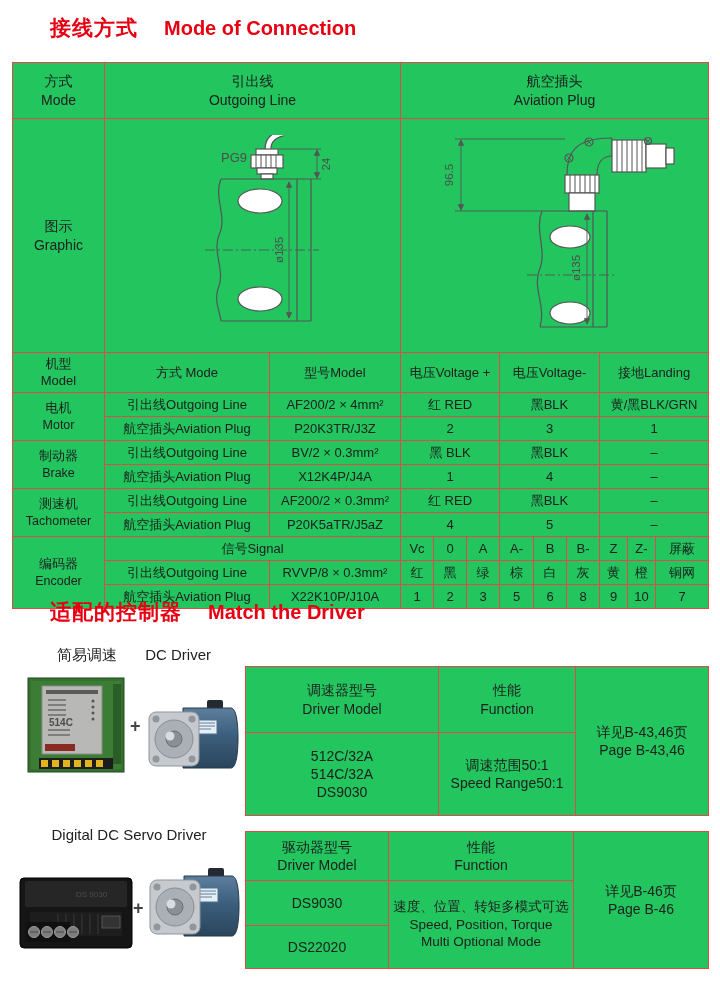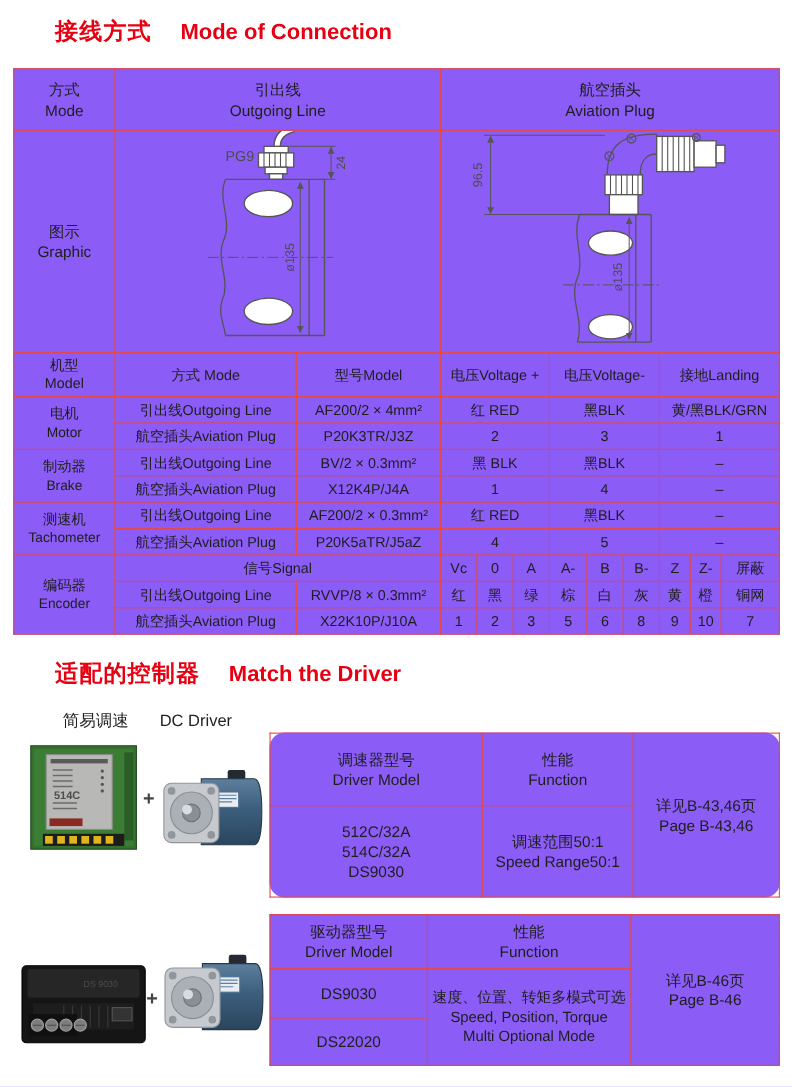--- a/index.html
+++ b/index.html
@@ -8,44 +8,44 @@
     width:720px; height:988px; position:relative; background:#fff;
     font-family:"Liberation Sans","DejaVu Sans",sans-serif; color:#1e1e1e;
     overflow:hidden;
   }
   .sec-title { position:absolute; color:#e60012; font-weight:bold; white-space:nowrap; }
   .sec-title .zh { font-size:21px; letter-spacing:1px;margin-left:36px; }
   .sec-title .en { font-size:20px; margin-left:26px; }
   #title1 { top:14px; left:14px; }
   #title2 { top:598px; left:14px; }
 
-  table { border-collapse:collapse; table-layout:fixed; position:absolute; background:#8b5cf6; }
+  table { border-collapse:collapse; table-layout:fixed; position:absolute; background:#22c55e; }
   td {
     border:1px solid #e2484c; text-align:center; vertical-align:middle;
     padding:0 2px; font-size:13px; overflow:hidden;
   }
   .two-line span { display:block; line-height:1.3; }
 
   #conn-table { left:12px; top:62px; width:696px; }
   #conn-table td.hdr { font-size:14px; }
   #conn-table td.subhdr { font-size:13px; }
   #conn-table td.grp { font-size:13px; }
   #conn-table td.grp .en { font-size:12.5px; }
   #conn-table td.small { font-size:13px; }
-  .diagram-cell { vertical-align:middle; padding:0; }
+  .diagram-cell { vertical-align:middle; padding:16px; }
   svg text { font-family:"Liberation Sans","DejaVu Sans",sans-serif; fill:#4d4d4d; }
 
   .photo { position:absolute; }
   .plus { position:absolute; font-size:18px; font-weight:bold; color:#444; }
 
   .drv-label { position:absolute; font-size:15px; color:#222; white-space:nowrap; }
   #dc-label { top:646px; left:57px; }
   #servo-label { top:826px; left:18px; width:222px; text-align:center; white-space:normal; line-height:1.22; }
 
-  #dc-table  { left:245px; top:666px; width:463px;border-radius:14px; }
+  #dc-table  { left:245px; top:666px; width:463px; }
   #servo-table { left:245px; top:831px; width:463px; }
   #dc-table td, #servo-table td { font-size:14px; line-height:1.45; }
   .ref-cell { font-size:14px; }
 </style>
 </head>
 <body>
 
 <div id="title1" class="sec-title">
   <span class="zh">接线方式</span><span class="en">Mode of Connection</span>
 </div>
@@ -366,20 +366,21 @@
     </td>
     <td class="two-line">
       <span>调速范围50:1</span>
       <span>Speed Range50:1</span>
     </td>
   </tr>
 </tbody>
   </table>
 
 <div id="servo-label" class="drv-label">
+  <span style="display:block">Digital DC Servo Driver</span>
 </div>
 
 <div class="photo" style="left:18px; top:872px;">
   <svg width="118" height="82" viewBox="0 0 118 82">
     <rect x="2" y="6" width="112" height="70" rx="4" fill="#151515" stroke="#000"></rect>
     <rect x="7" y="9" width="102" height="26" rx="2" fill="#262626"></rect>
     <text x="58" y="25" font-size="8" fill="#c8c8c8">DS 9030</text>
     <rect x="12" y="40" width="92" height="24" fill="#1d1d1d"></rect>
     <path d="M40,42 v20 M48,42 v20 M56,42 v20 M64,42 v20 M72,42 v20 M80,42 v20" stroke="#3a3a3a" stroke-width="1"></path>
     <rect x="84" y="44" width="18" height="12" fill="#333" stroke="#555"></rect>

